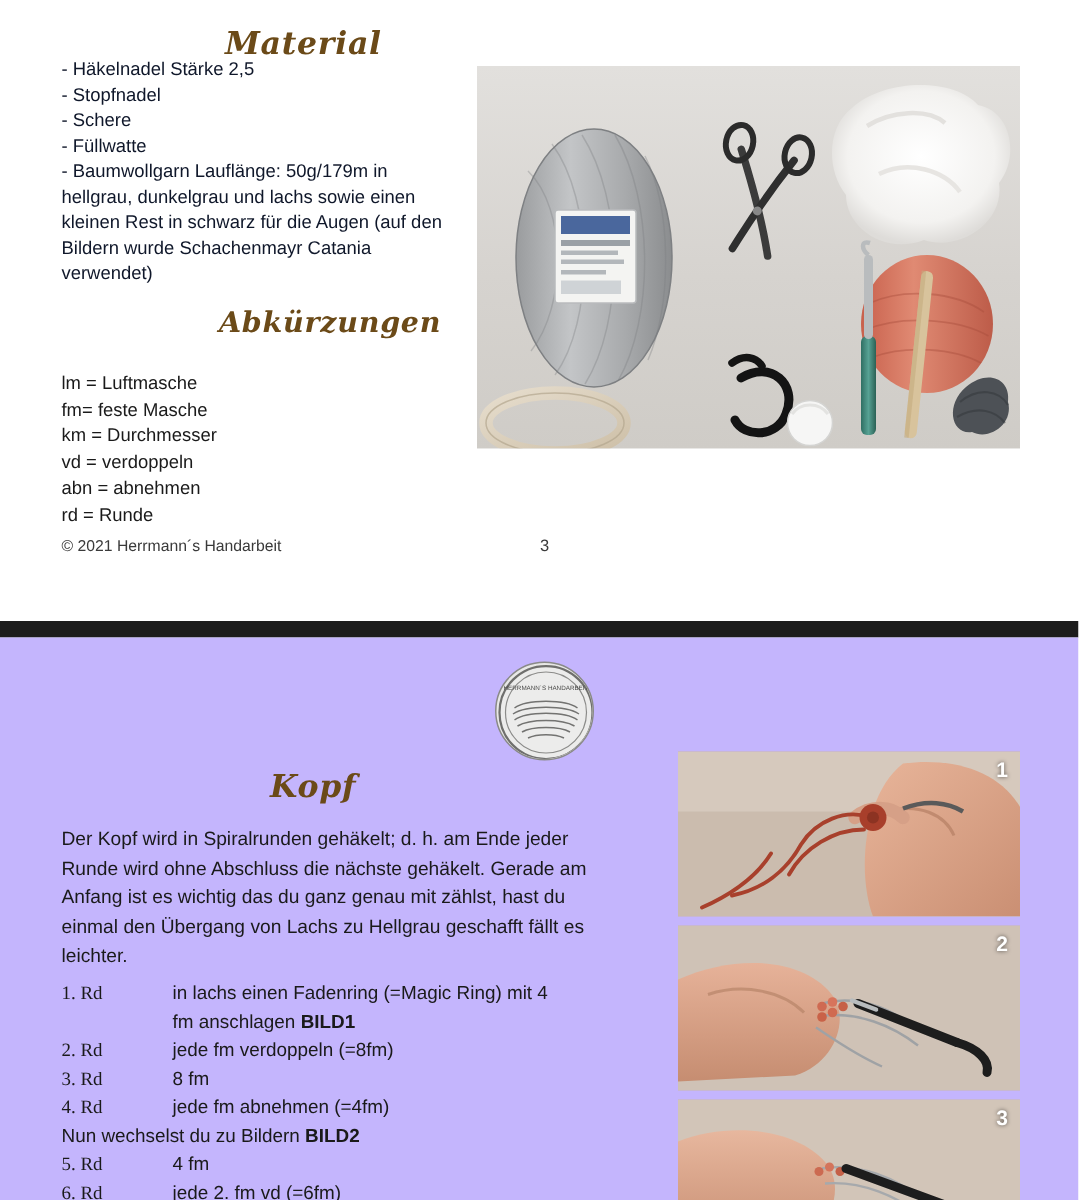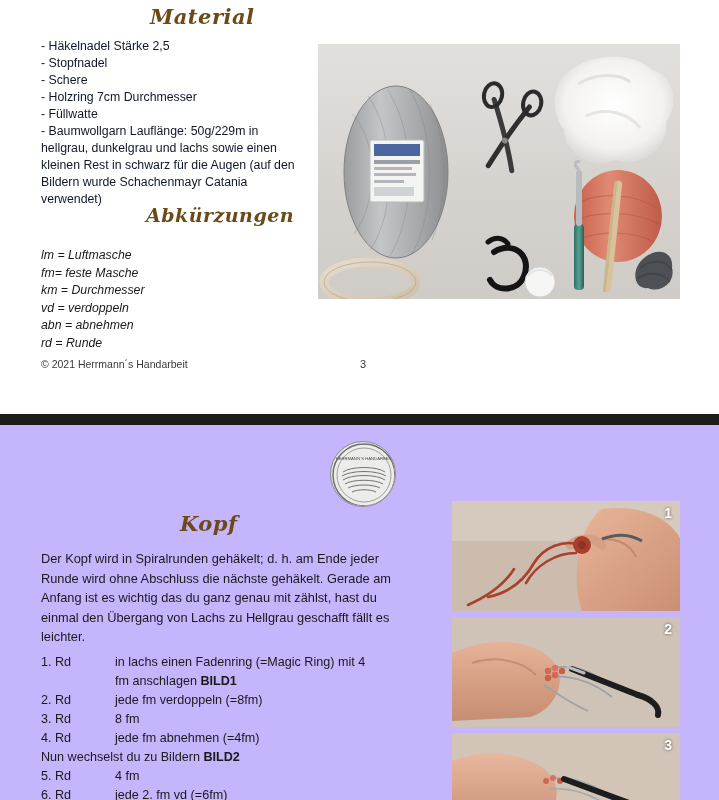--- a/index.html
+++ b/index.html
@@ -33,21 +33,21 @@
     font-family: "DejaVu Serif", serif;
     color: #6b4a18;
     font-weight: bold;
     font-style: italic;
     letter-spacing: 0.5px;
   }
 
   .material-title {
     position: absolute;
     left: 150px;
-    top: 4px;
+    top: 16px;
     font-size: 21px;
   }
 
   .material-list {
     position: absolute;
     left: 41px;
     top: 38px;
     width: 262px;
     font-size: 12.3px;
     line-height: 17px;
@@ -63,21 +63,20 @@
     margin-left: 24px;
   }
 
   .abk-list {
     position: absolute;
     left: 41px;
     top: 247px;
     width: 250px;
     font-size: 12.3px;
     line-height: 17.5px;
-    font-style: italic;
   }
 
   .photo-main {
     position: absolute;
     left: 318px;
     top: 44px;
     width: 362px;
     height: 255px;
     background: #d9d7d4;
     overflow: hidden;
@@ -148,21 +147,21 @@
 
   .rd-list {
     position: absolute;
     left: 41px;
     top: 228px;
     width: 390px;
     font-size: 12.6px;
     line-height: 19px;
   }
   .rd-row { display: block; white-space: pre; }
-  .rd-num { display: inline-block; width: 74px; }
+  .rd-num { display: inline-block; width: 74px; font-family: Liberation Serif, serif; }
   .rd-plain { display: block; }
   .b { font-weight: bold; }
 
   .photo-col {
     position: absolute;
     left: 452px;
     top: 76px;
     width: 228px;
   }
   .photo-step {
@@ -189,23 +188,22 @@
 <body>
 
 <div class="page page-one">
 
   <div class="heading-script material-title">Material</div>
 
   <div class="material-list">
     <div>- Häkelnadel Stärke 2,5</div>
     <div>- Stopfnadel</div>
     <div>- Schere</div>
-    <div>- Holzring 7cm Durchmesser</div>
     <div>- Füllwatte</div>
-    <div>- Baumwollgarn Lauflänge: 50g/229m in hellgrau, dunkelgrau und lachs sowie einen kleinen Rest in schwarz für die Augen (auf den Bildern wurde Schachenmayr Catania verwendet)</div>
+    <div>- Baumwollgarn Lauflänge: 50g/179m in hellgrau, dunkelgrau und lachs sowie einen kleinen Rest in schwarz für die Augen (auf den Bildern wurde Schachenmayr Catania verwendet)</div>
   </div>
 
   <div class="heading-script abk-title">Abkürzungen</div>
 
   <div class="abk-list">
     <div>lm = Luftmasche</div>
     <div>fm= feste Masche</div>
     <div>km = Durchmesser</div>
     <div>vd = verdoppeln</div>
     <div>abn = abnehmen</div>

